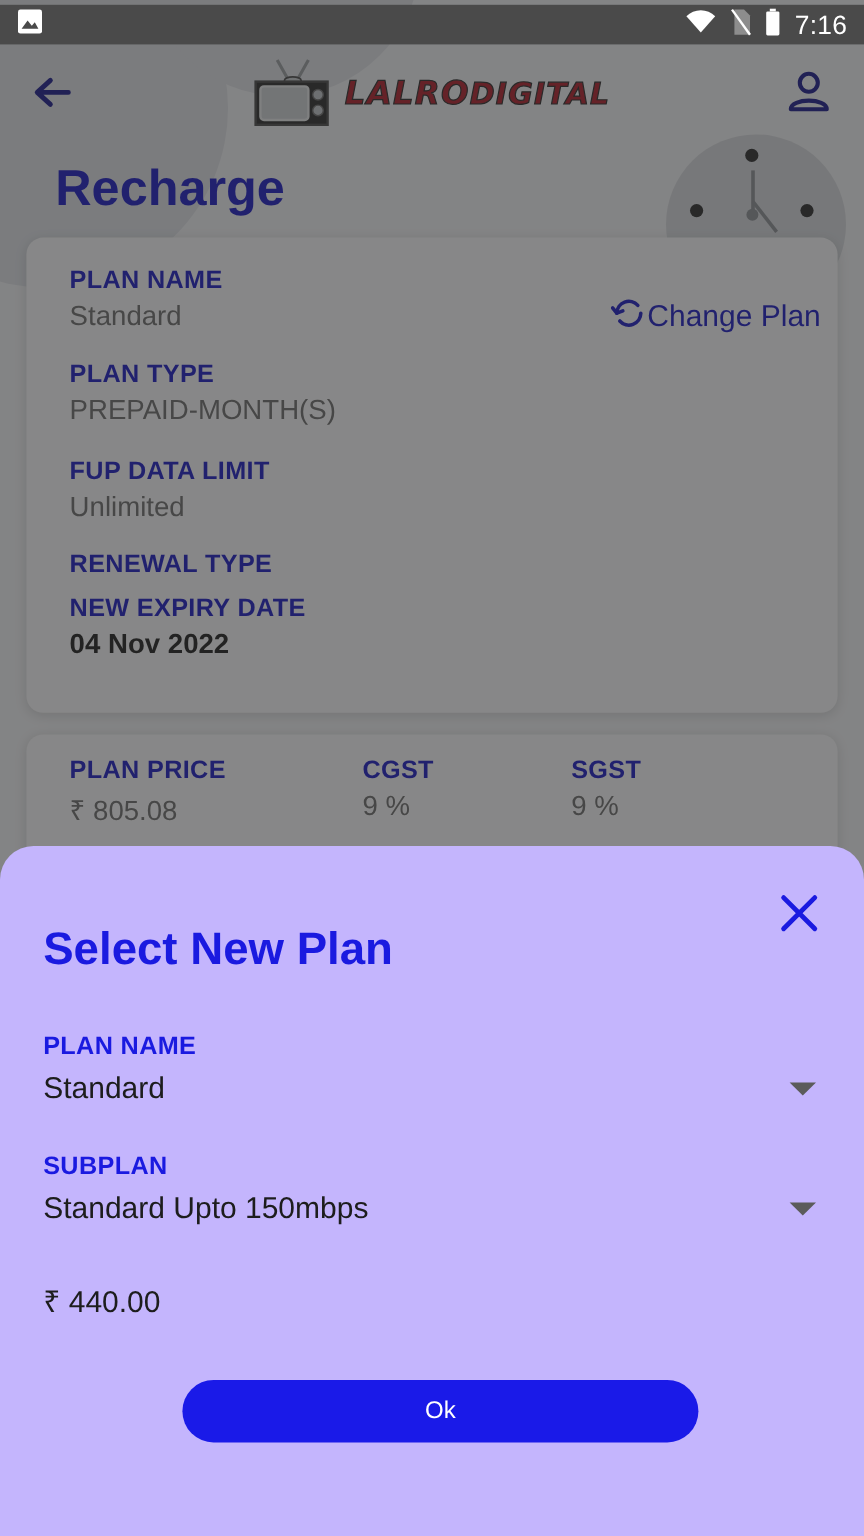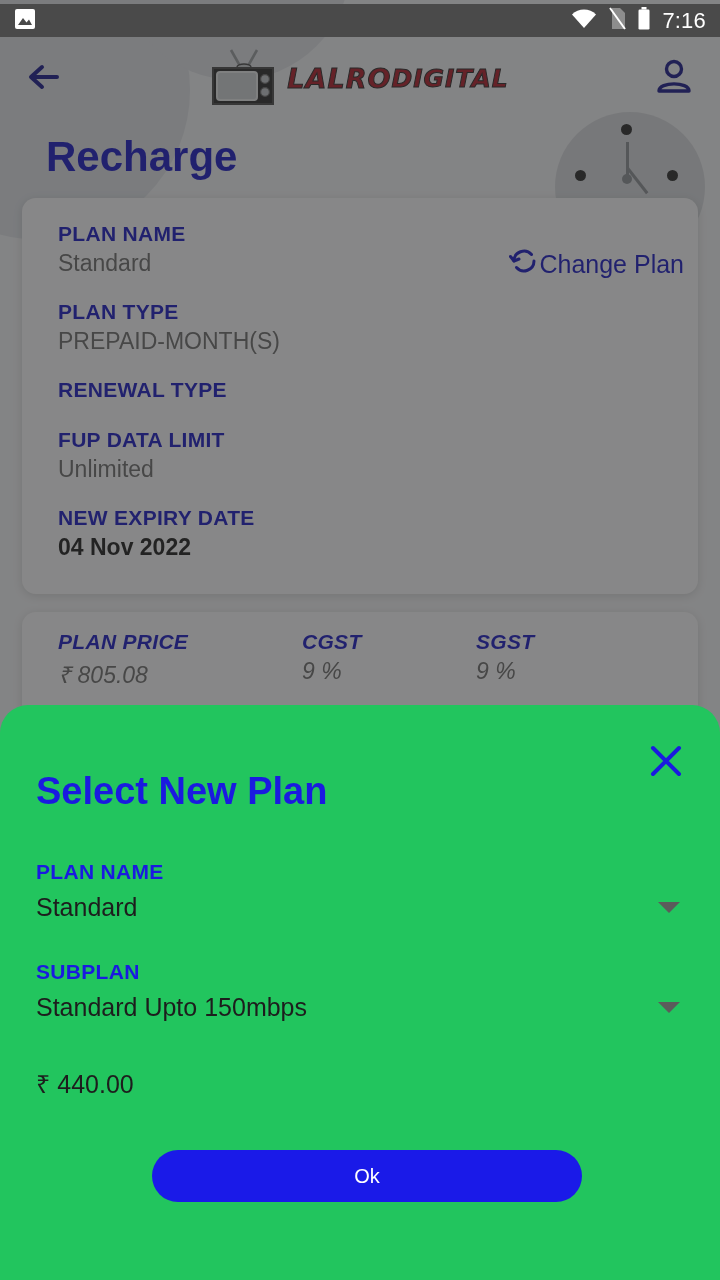--- a/index.html
+++ b/index.html
@@ -82,33 +82,33 @@
   .fld-value { font-size:23px; color:#6e6e6e; margin-top:4px; }
   .fld-value.dark { color:#1d1d1d; font-weight:bold; }
   .fld-block { margin-bottom:23px; }
 
   #change-plan {
     position:absolute; right:36px; top:246px;
     display:flex; align-items:center; 
     color:#1a1ac4; font-size:25px; z-index:4;
   }
 
-  #price-row { display:flex;font-style:italic; }
+  #price-row { display:flex; }
   #price-row > div:nth-child(1){ width:244px; }
   #price-row > div:nth-child(2){ width:174px; }
 
   
   #scrim {
     position:absolute; inset:0; background:rgba(40,40,40,.55); z-index:30;
   }
 
   
   #bottom-sheet {
     position:absolute; left:0; top:705px; width:720px; height:575px;
-    background:#22c55e; border-radius:28px 28px 0 0; z-index:40;
+    background:#c4b5fd; border-radius:28px 28px 0 0; z-index:40;
     padding:0 56px;
   }
   #sheet-close {
     position:absolute; right:26px; top:28px;
     width:56px; height:56px; display:flex;
     align-items:center; justify-content:center; cursor:pointer;
   }
   #sheet-title {
     position:absolute; left:36px; top:65px;
     font-size:38px; font-weight:bold; color:#1a1ae0;
@@ -188,27 +188,27 @@
 
   <div id="plan-card">
     <div class="fld-block">
       <div class="fld-label">PLAN NAME</div>
       <div class="fld-value">Standard</div>
     </div>
     <div class="fld-block">
       <div class="fld-label">PLAN TYPE</div>
       <div class="fld-value">PREPAID-MONTH(S)</div>
     </div>
+    <div class="fld-block" style="margin-top:26px;">
+      <div class="fld-label">FUP DATA LIMIT</div>
+      <div class="fld-value">Unlimited</div>
+    </div>
     <div class="fld-block" style="margin-bottom:12px;">
       <div class="fld-label">RENEWAL TYPE</div>
       <div class="fld-value"></div>
-    </div>
-    <div class="fld-block" style="margin-top:26px;">
-      <div class="fld-label">FUP DATA LIMIT</div>
-      <div class="fld-value">Unlimited</div>
     </div>
     <div class="fld-block">
       <div class="fld-label">NEW EXPIRY DATE</div>
       <div class="fld-value dark">04 Nov 2022</div>
     </div>
   </div>
 
   <div id="change-plan">
     <span>
       <svg width="30" height="30" viewBox="0 0 30 30" fill="none">

